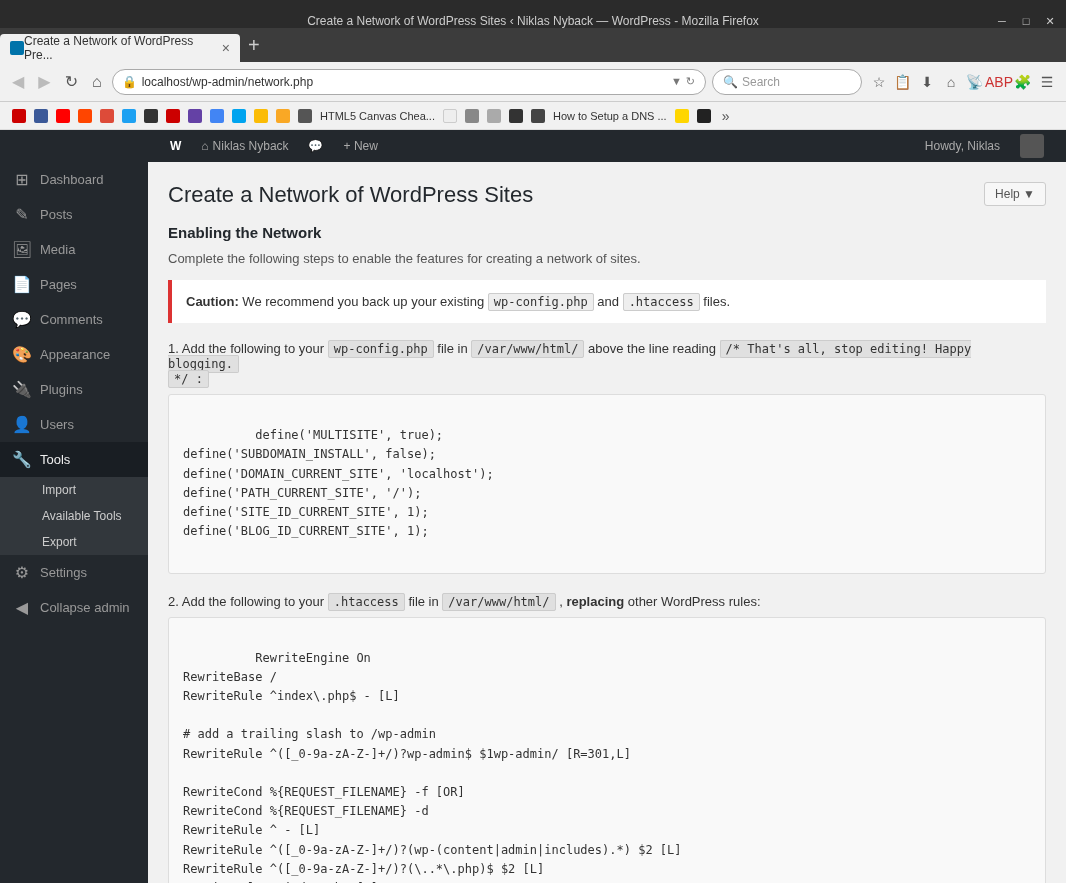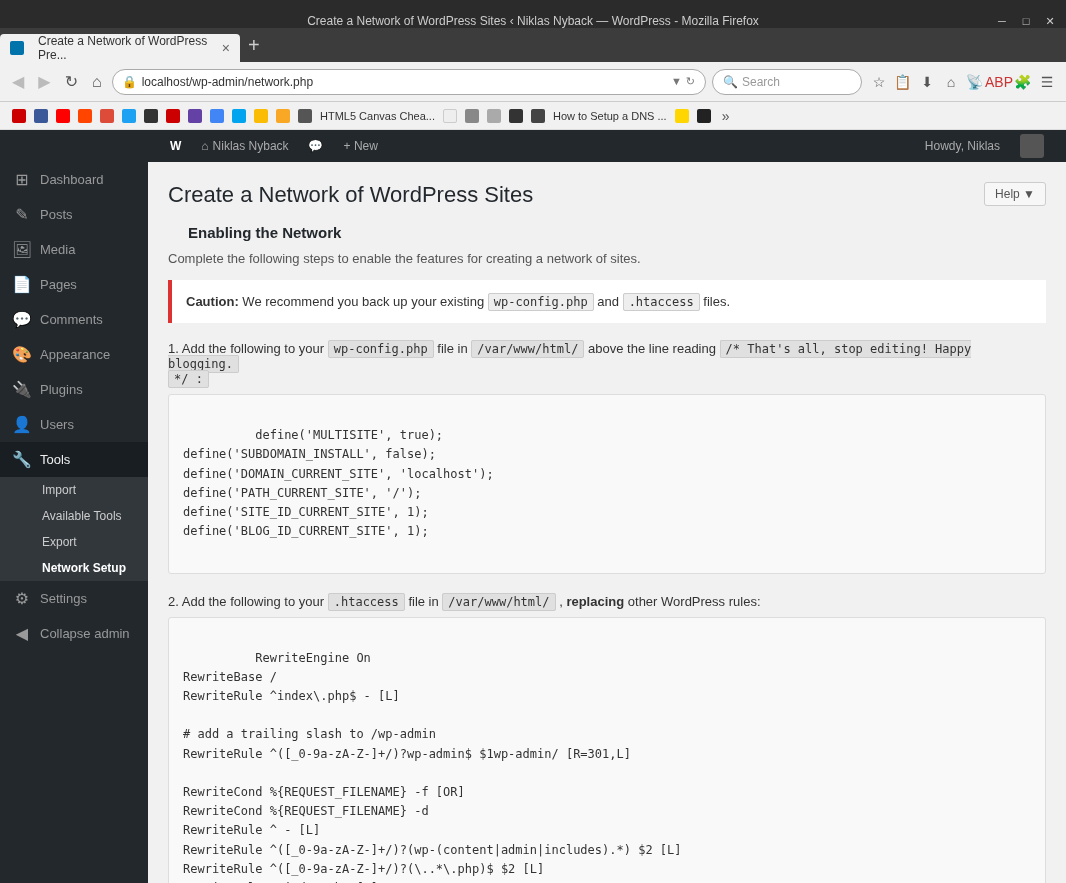--- a/index.html
+++ b/index.html
@@ -32,21 +32,21 @@
       padding-left: 0;
     }
     .browser-tab {
       background: #f1f1f1;
       height: 28px;
       display: flex;
       align-items: center;
       padding: 0 10px;
       font-size: 12px;
       color: #333;
-      gap: 14px;
+      gap: 0;
       border-radius: 4px 4px 0 0;
       min-width: 200px;
       max-width: 240px;
     }
     .tab-favicon { width: 14px; height: 14px; background: #555; border-radius: 2px; flex-shrink: 0; }
     .tab-close { margin-left: auto; color: #666; font-size: 14px; cursor: pointer; }
     .tab-new { color: #ccc; font-size: 20px; margin-left: 8px; cursor: pointer; align-self: center; }
 
     .browser-navbar {
       background: #f1f1f1;
@@ -163,21 +163,21 @@
     .help-btn {
       background: #f7f7f7;
       border: 1px solid #ccc;
       border-radius: 3px;
       padding: 4px 10px;
       font-size: 12px;
       cursor: pointer;
       color: #555;
     }
 
-    .section-title { font-size: 15px; color: #23282d; font-weight: bold; margin-bottom: 10px; margin-left: 20px; }
+    .section-title { font-size: 15px; color: #23282d; font-weight: bold; margin-bottom: 10px; }
     .section-desc { color: #555; margin-bottom: 14px; font-size: 13px; }
 
     .caution-box {
       border-left: 4px solid #dc3232;
       background: white;
       padding: 14px 14px;
       margin-bottom: 18px;
       font-size: 13px;
       color: #333;
     }
@@ -373,21 +373,20 @@
       <span>Users</span>
     </div>
     <div class="sidebar-menu-item active-parent">
       <span class="sidebar-icon">🔧</span>
       <span>Tools</span>
     </div>
     <div class="sidebar-submenu">
       <span class="sidebar-submenu-item">Import</span>
       <span class="sidebar-submenu-item">Available Tools</span>
       <span class="sidebar-submenu-item">Export</span>
-      <span class="sidebar-submenu-item active">Network Setup</span>
     </div>
     <div class="sidebar-menu-item">
       <span class="sidebar-icon">⚙</span>
       <span>Settings</span>
     </div>
     <div class="sidebar-menu-item">
       <span class="sidebar-icon">◀</span>
       <span>Collapse admin</span>
     </div>
   </div>

